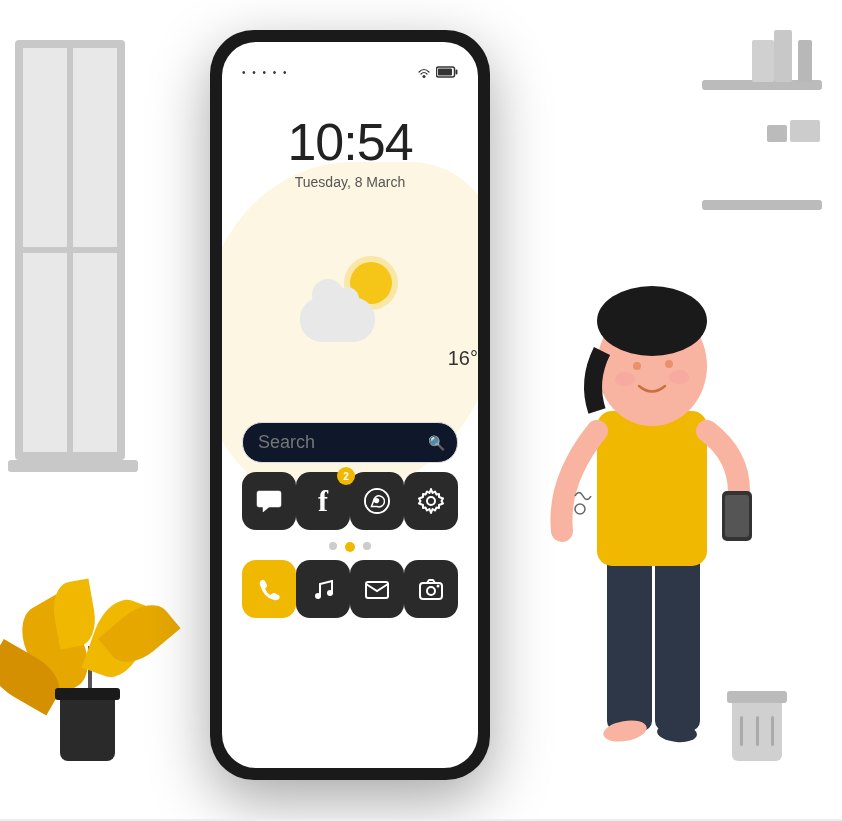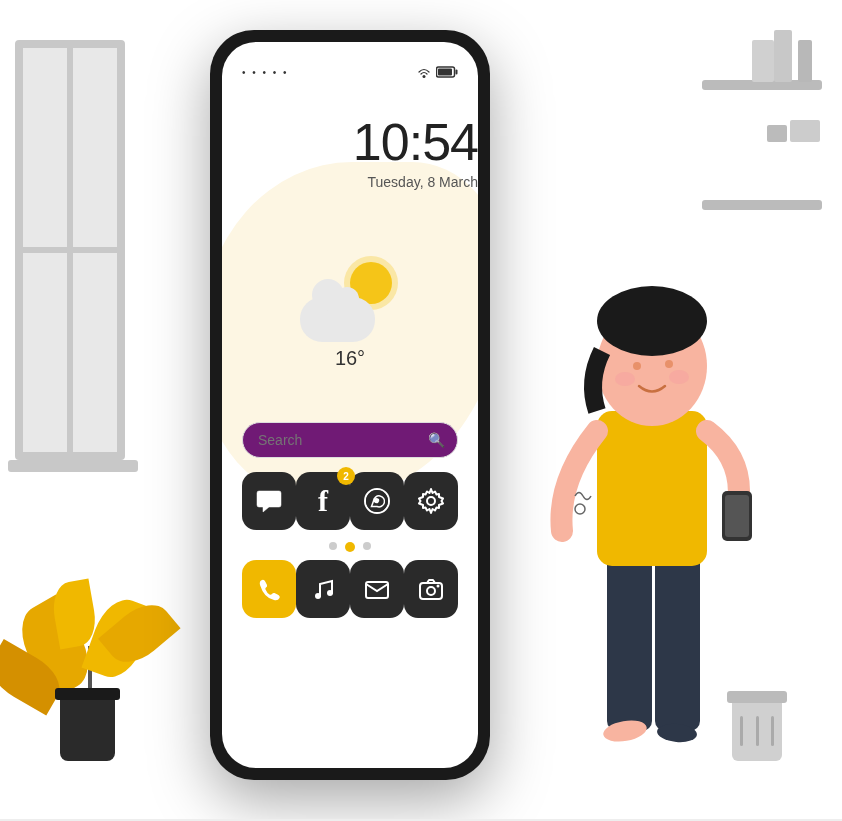--- a/index.html
+++ b/index.html
@@ -305,42 +305,42 @@
       border-radius: 50% 30% 60% 40%;
       z-index: 0;
     }
 
     
     .clock-area {
       position: absolute;
       top: 70px;
       left: 0;
       right: 0;
-      text-align: right;
+      text-align: center;
       z-index: 5;
     }
     .clock-time {
       font-size: 52px;
       font-weight: 300;
       color: #222;
       letter-spacing: -1px;
     }
     .clock-date {
       font-size: 14px;
       color: #555;
       margin-top: 2px;
     }
 
     
     .weather-area {
       position: absolute;
       top: 220px;
       left: 0;
       right: 0;
-      text-align: center;
+      text-align: right;
       z-index: 5;
     }
     .weather-icon {
       width: 100px;
       height: 80px;
       margin: 0 auto 5px;
       position: relative;
     }
     
     .sun {
@@ -397,23 +397,23 @@
       z-index: 5;
     }
     .search-wrapper {
       position: relative;
     }
     .search-wrapper input {
       width: 100%;
       padding: 9px 35px 9px 15px;
       border: 1px solid #ddd;
       border-radius: 20px;
-      font-size: 14px;
+      font-size: 18px;
       color: #aaa;
-      background: #701a75;
+      background: #0f172a;
       outline: none;
     }
     .search-icon-el {
       position: absolute;
       right: 12px;
       top: 50%;
       transform: translateY(-50%);
       color: #888;
       font-size: 14px;
     }

